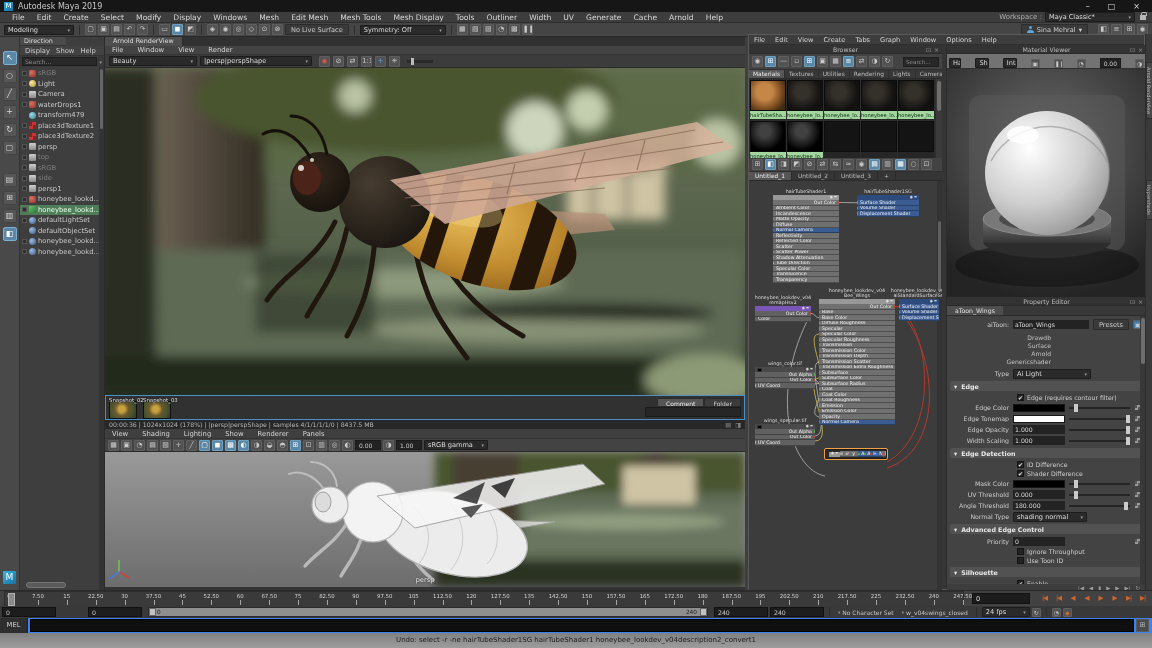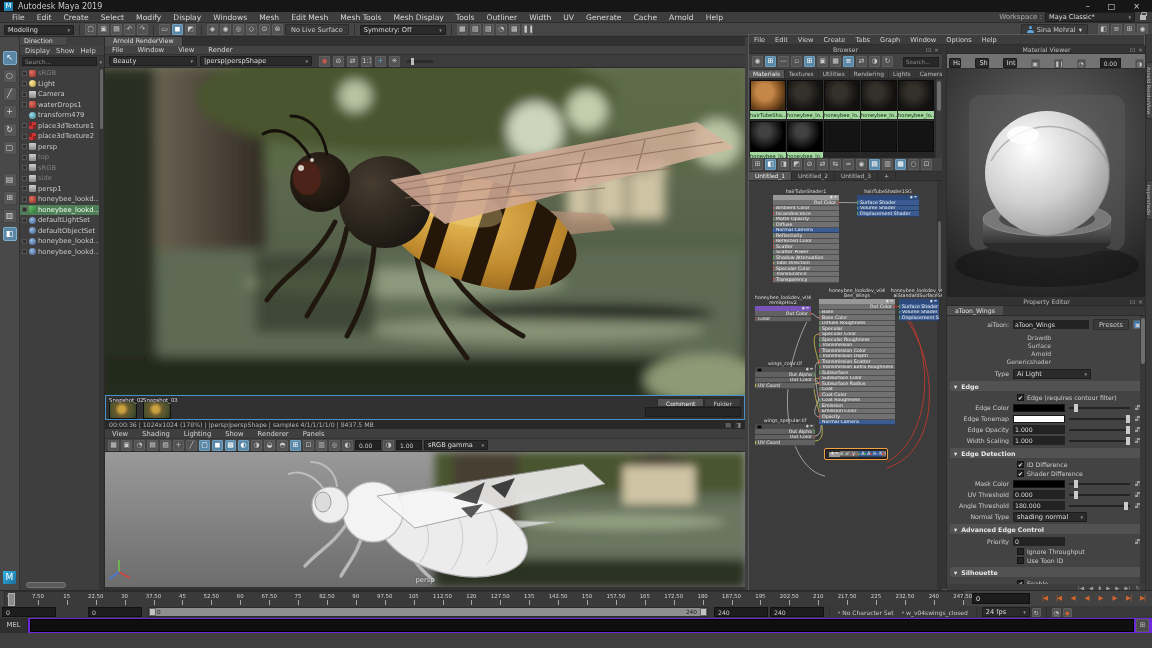--- a/index.html
+++ b/index.html
@@ -163,21 +163,21 @@
 #playback{position:absolute;left:1038px;top:1px;display:flex;gap:1px}
 .pbtn{width:13px;height:13px;color:#d0662c;font-size:6.5px;line-height:13px;text-align:center;letter-spacing:-1px}
 #rangerow{left:0;top:606px;width:1152px;height:12px;background:#393939;display:flex;align-items:center;font-size:6.2px;gap:2px;padding:0 2px}
 .rfield{width:54px;height:10px;background:#1d1d1d;border:1px solid #111;color:#ccc;line-height:9px;padding:0 3px}
 #rangebar{width:560px;height:10px;background:#8f8f8f;border:1px solid #2c2c2c;position:relative;color:#222;margin:0 4px}
 .rhandle{position:absolute;top:0;width:7px;height:8px;background:#c2c2c2;border:1px solid #666}
 #rb-start{left:8px;font-size:5.8px;position:absolute;top:1px}
 #rb-end{right:10px;font-size:5.8px;position:absolute;top:1px}
 .flatdd{display:flex;align-items:center;gap:2px;color:#c6c6c6;font-size:6px;padding:0 3px}
 .flatdd .car{font-size:4.5px;color:#999}
-#cmdrow{left:0;top:618px;width:1152px;height:15px;background:#6d28d9;display:flex;align-items:center}
+#cmdrow{left:0;top:618px;width:1152px;height:15px;background:#3b82f6;display:flex;align-items:center}
 #mel{width:28px;height:15px;background:#2e2e2e;color:#ccc;font-size:6.8px;line-height:15px;text-align:center;border-right:1px solid #222}
 #melinput{flex:1;height:13px;background:#0f0f0f;border:1px solid #000;margin:0 2px}
 #cmdicon{width:13px;height:13px;background:#4a4a4a;border:1px solid #5a5a5a;color:#bbb;font-size:7px;line-height:11px;text-align:center;margin-right:3px}
 #helprow{left:0;top:633px;width:1152px;height:15px;background:linear-gradient(#808080,#9d9d9d);color:#1d1d1d;font-size:7px;line-height:15px;text-align:center}
 </style>
 </head>
 <body>
 
 <div id="app">
 
@@ -1429,14 +1429,15 @@
     <span class="ibx sm">◔</span>
     <span class="ibx sm" style="color:#d0662c">◆</span>
   </div>
 
   <div id="cmdrow" class="abs">
     <span id="mel">MEL</span>
     <span id="melinput"></span>
     <span id="cmdicon">⊞</span>
   </div>
 
+  <div id="helprow" class="abs">Undo: select -r -ne hairTubeShader1SG hairTubeShader1 honeybee_lookdev_v04description2_convert1</div>
 
 </div>
 
 </body></html>

